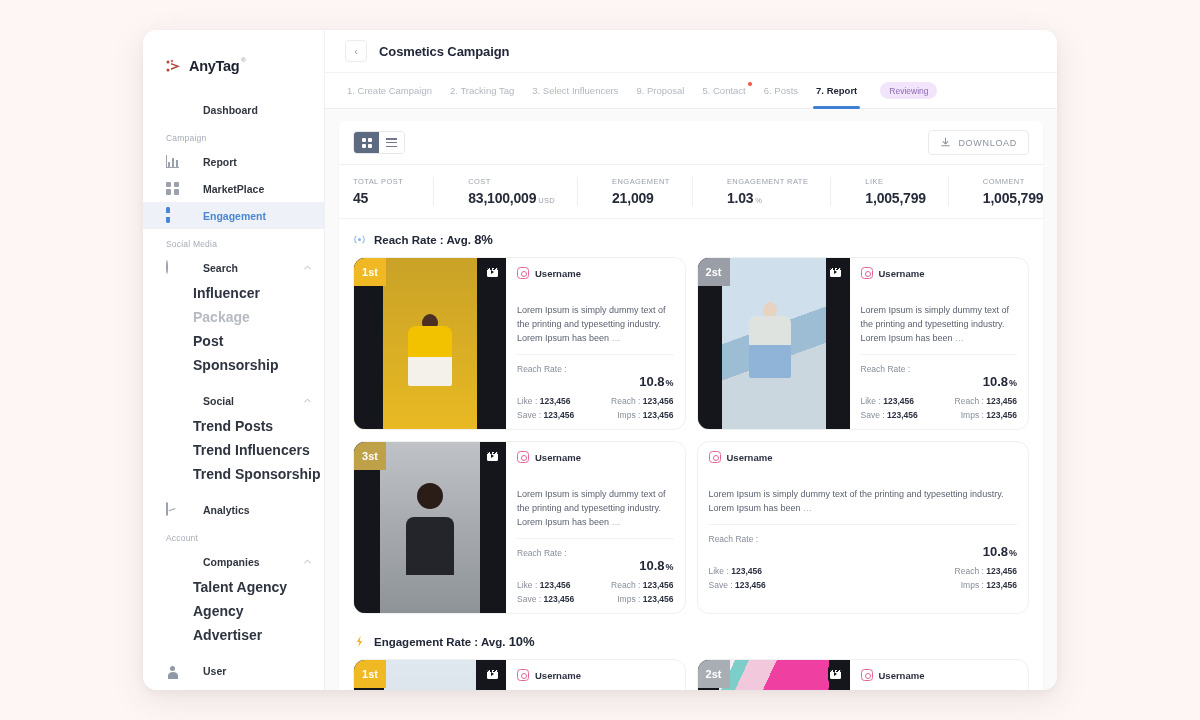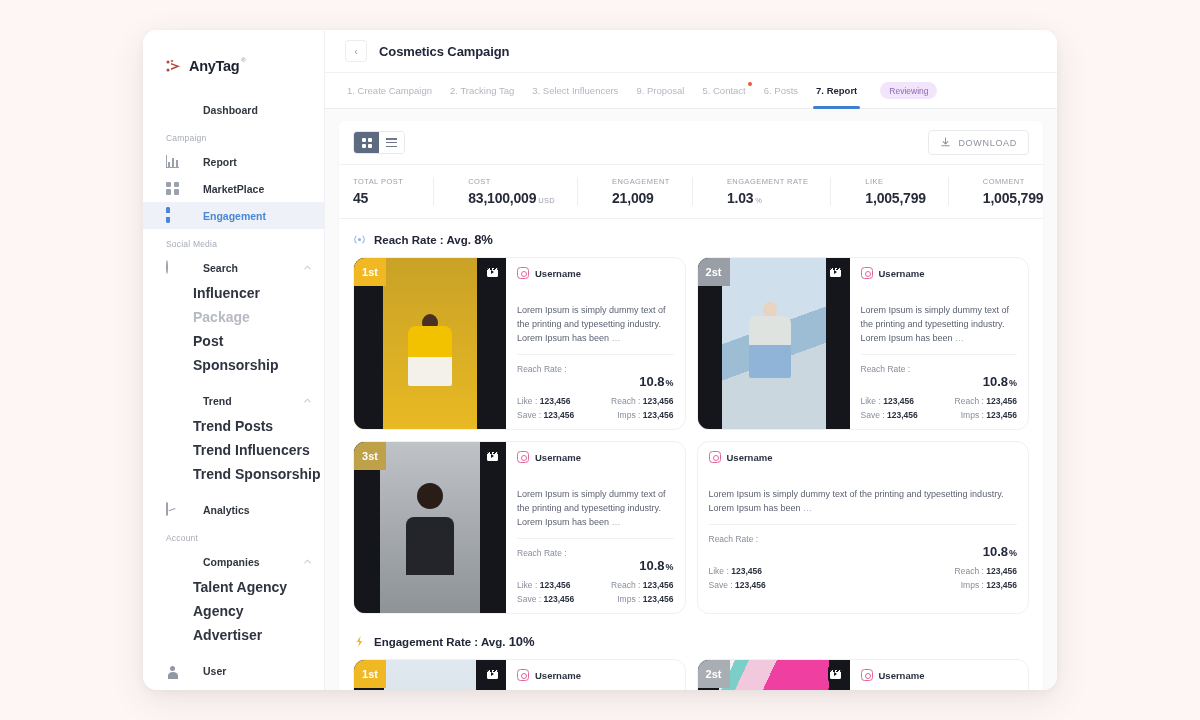--- a/index.html
+++ b/index.html
@@ -282,21 +282,21 @@
         </div>
       <div class="nav-sub">
           <span>Post</span>
         </div>
       <div class="nav-sub">
           <span>Sponsorship</span>
         </div>
 
       <div class="nav-item" style="margin-top:10px;">
         <span class="nav-ico"><span class="ico-trend"></span></span>
-        <span>Trend</span>
+        <span>Social</span>
         <svg class="chev" viewBox="0 0 10 10">
             <path d="M2 6.5 L5 3.5 L8 6.5" stroke="#8b919d" stroke-width="1.2" fill="none" stroke-linecap="round"></path>
           </svg>
       </div>
       <div class="nav-sub">
           <span>Trend Posts</span>
         </div>
       <div class="nav-sub">
           <span>Trend Influencers</span>
         </div>

